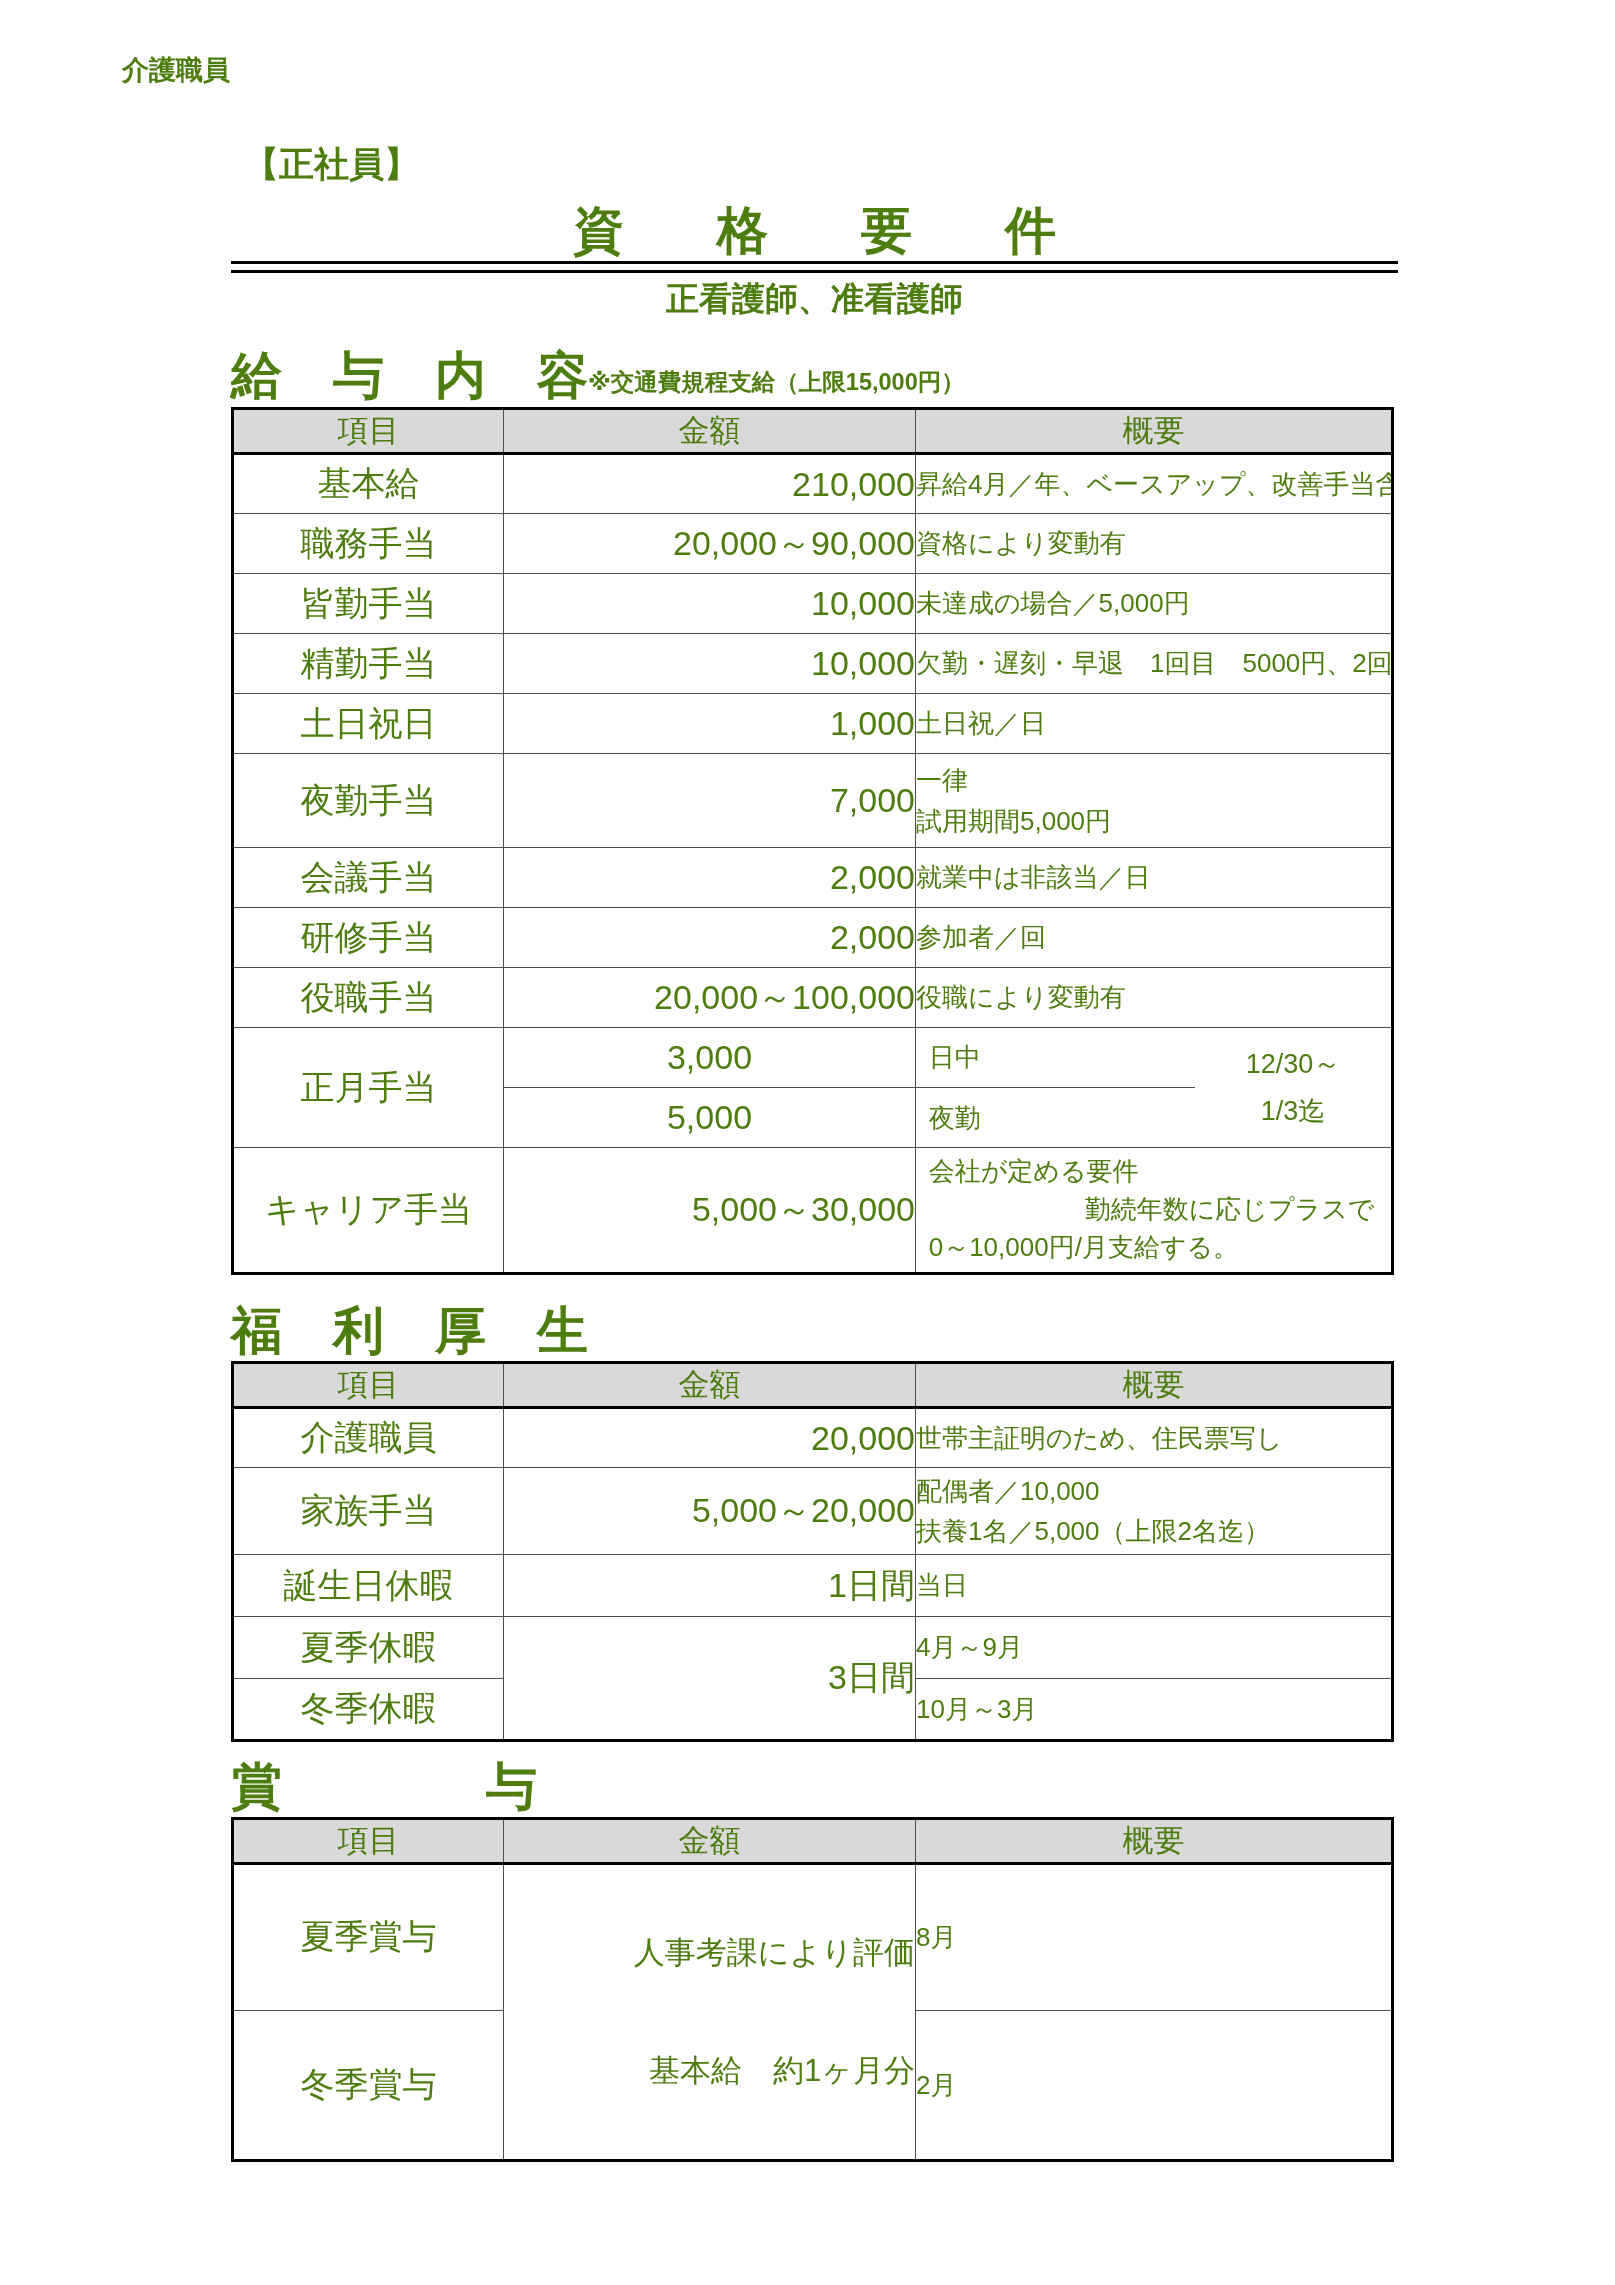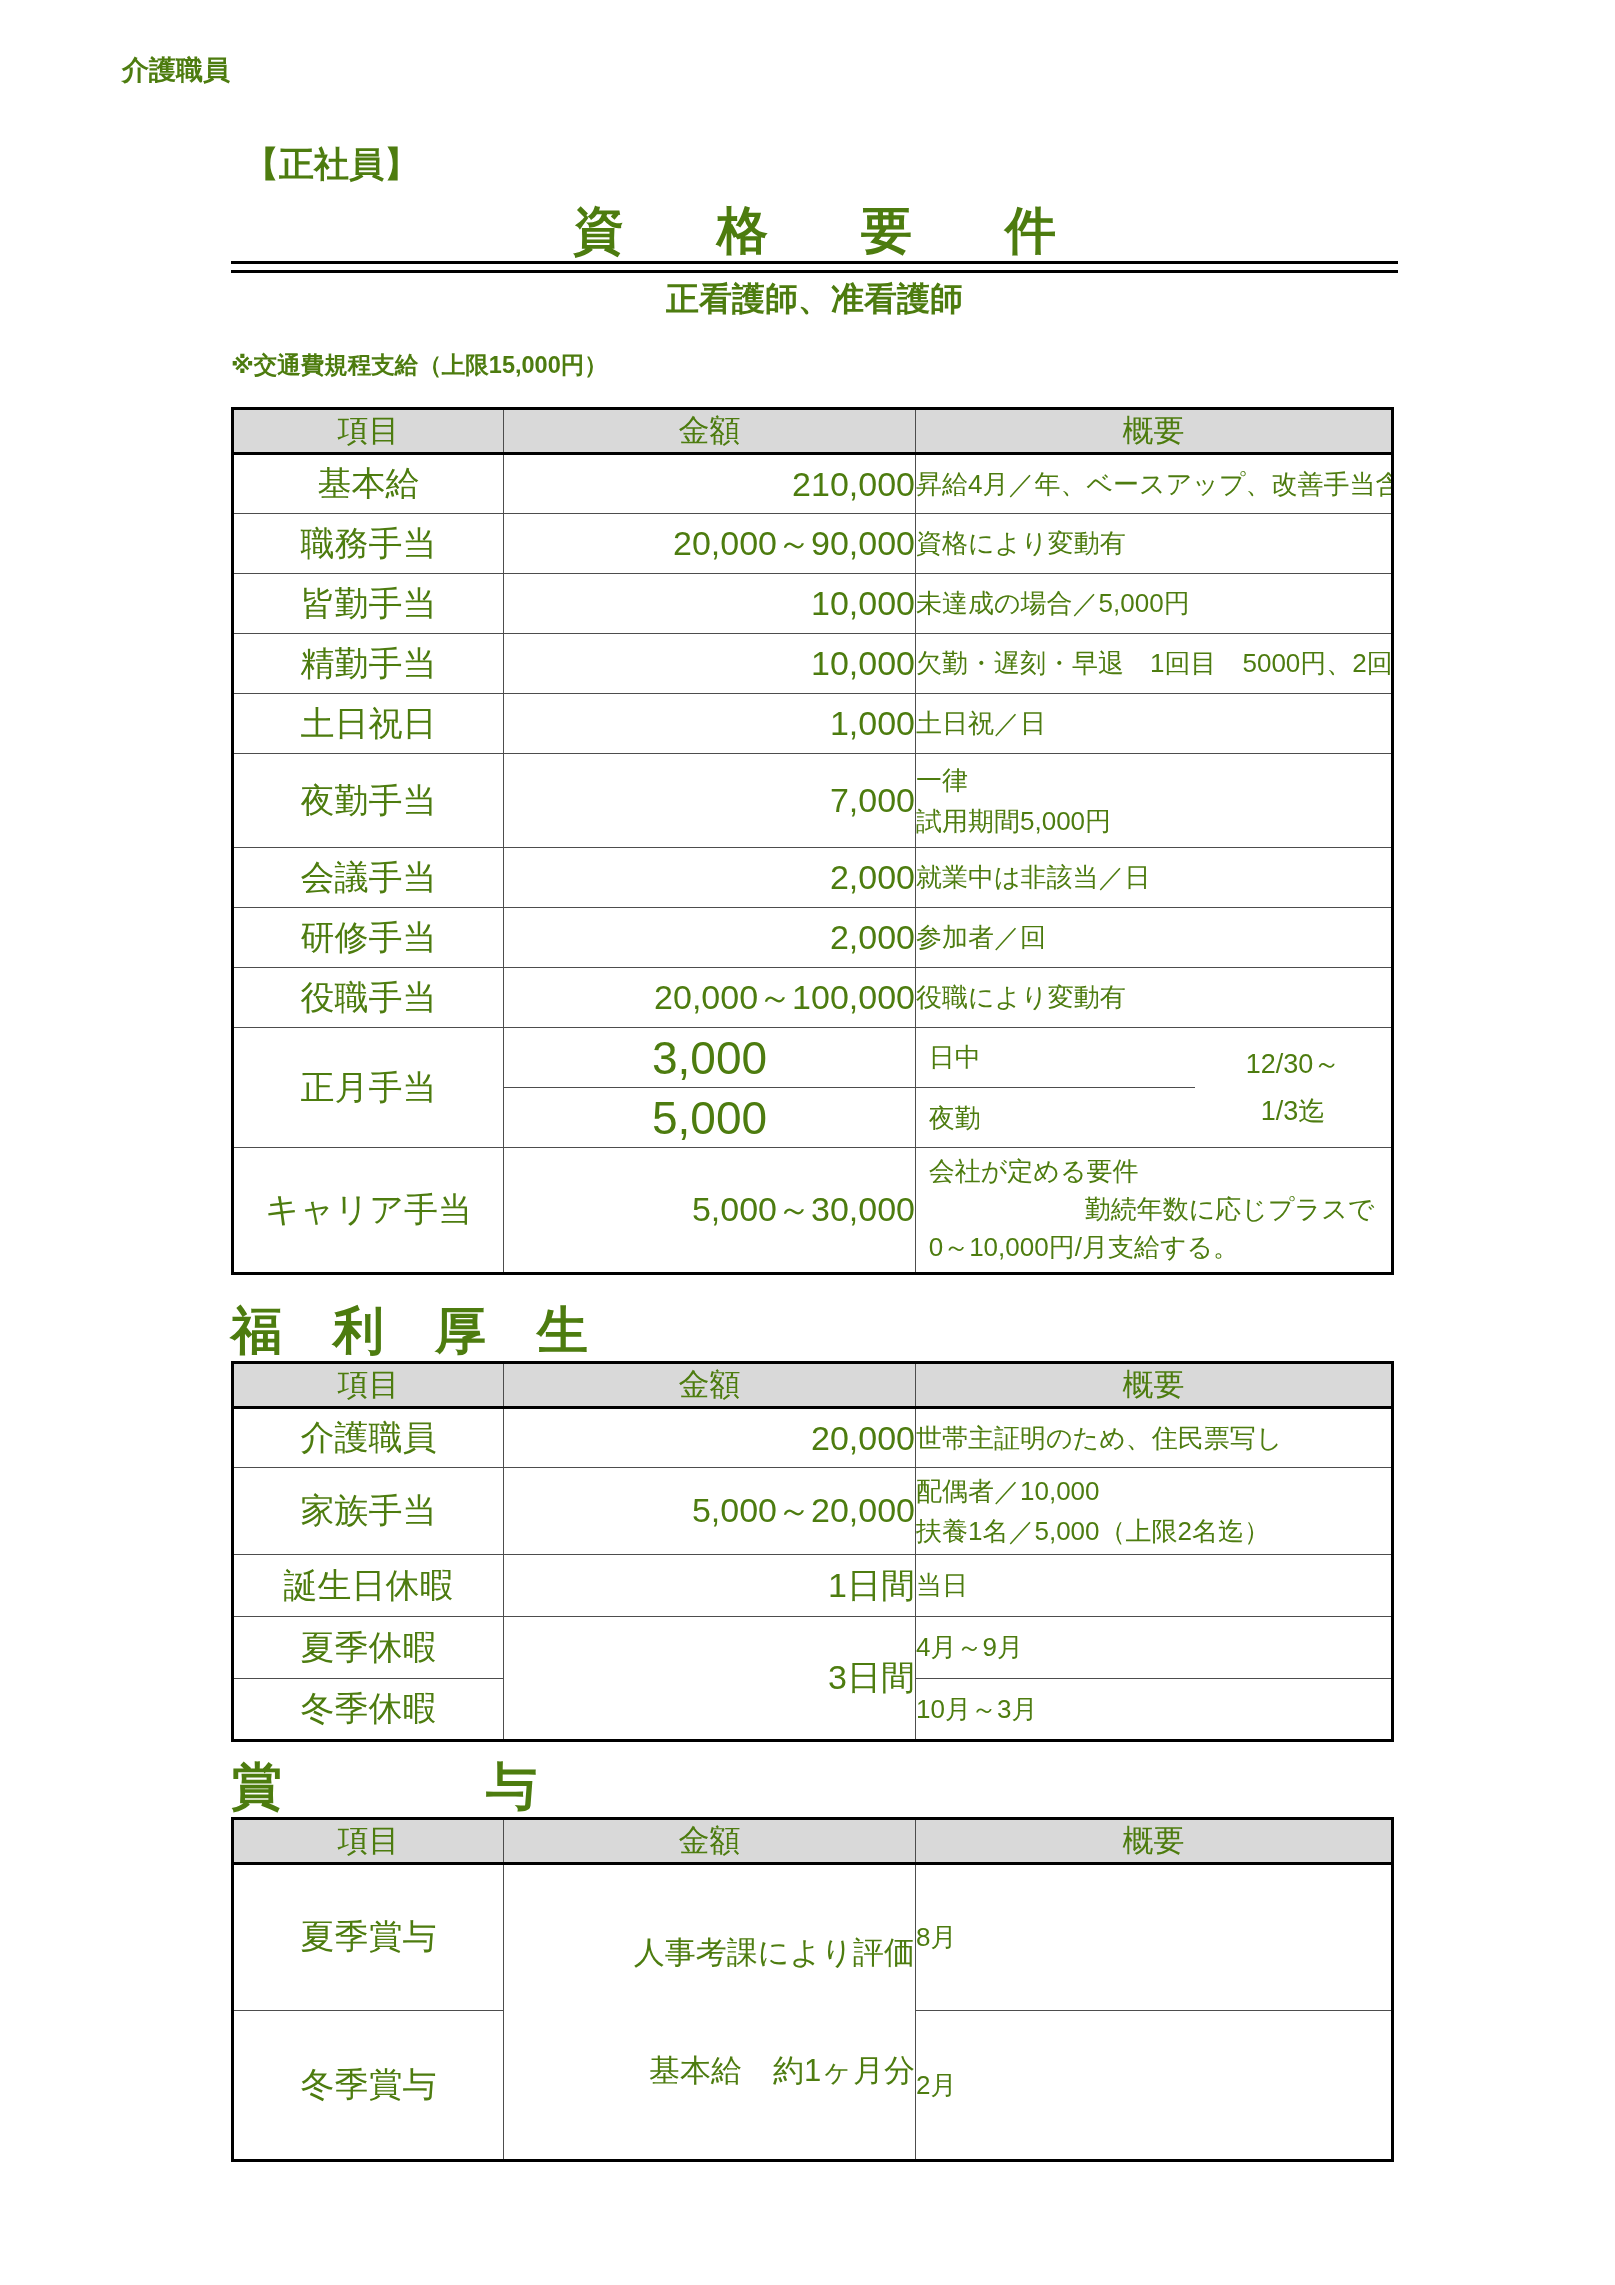--- a/index.html
+++ b/index.html
@@ -69,21 +69,21 @@
   .two-line{line-height:1.55;}
   .dbl-top td{border-top:3.6px double #4d4d4d;}
   .thick-top td{border-top:3.6px solid #000;}
 
   .pos-t1{left:231px;top:407px;}
   .pos-t2{left:231px;top:1361px;}
   .pos-t3{left:231px;top:1817px;}
 
   
   .ny-amount{display:flex;flex-direction:column;height:119px;}
-  .ny-amount .half{flex:1;display:flex;align-items:center;justify-content:center;font-size:46px;}
+  .ny-amount .half{flex:1;display:flex;align-items:center;justify-content:center;font-size:34px;}
   .ny-amount .half.first{border-bottom:0.9px solid #4d4d4d;}
   .ny-summary{display:grid;grid-template-columns:279px 1fr;grid-template-rows:60px 60px;height:119px;}
   .ny-summary .lab{display:flex;align-items:center;padding-left:12.7px;font-size:26px;}
   .ny-summary .lab.first{border-bottom:0.9px solid #4d4d4d;}
   .ny-note{
     grid-column:2;grid-row:1 / span 2;
     display:flex;flex-direction:column;align-items:center;justify-content:center;
     font-size:27px;line-height:1.75;
   }
 
@@ -101,20 +101,21 @@
 <div class="page">
 
   <div class="abs corner-label">介護職員</div>
   <div class="abs emp-type">【正社員】</div>
 
   <div class="abs qual-title">資　格　要　件</div>
   <div class="abs double-rule"></div>
   <div class="abs qual-subtitle">正看護師、准看護師</div>
 
   <div class="abs sec-head head-salary">
+    <span class="t">給　与　内　容</span>
     <span class="n">※交通費規程支給（上限15,000円）</span>
   </div>
 
   <table class="doc t1 abs pos-t1">
     <colgroup>
         <col style="width:271px">
         <col style="width:412px">
         <col style="width:477px">
       </colgroup>
     <thead>

